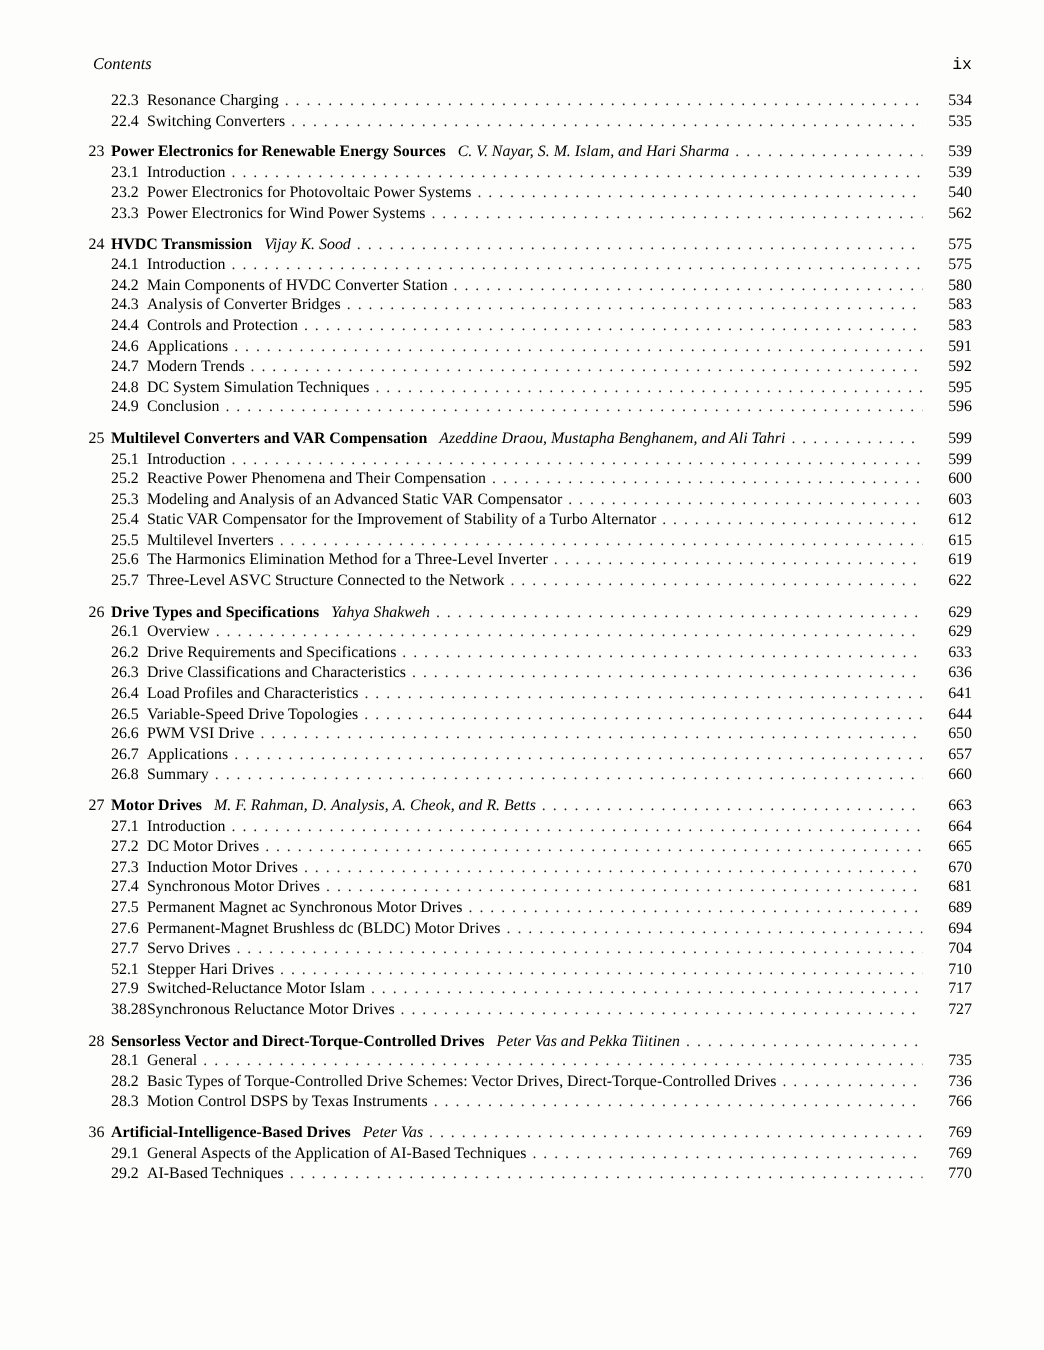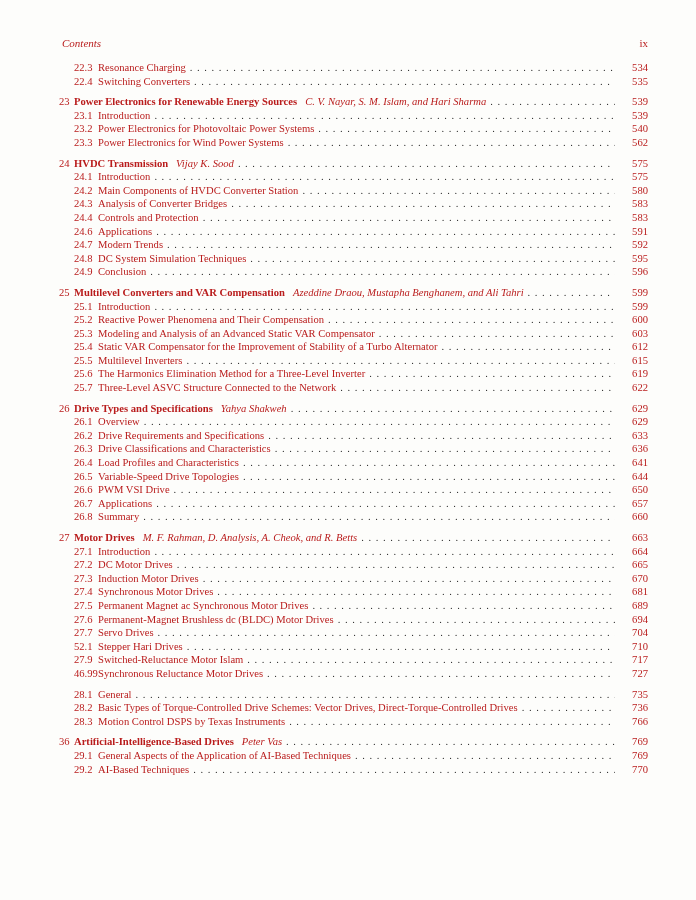--- a/index.html
+++ b/index.html
@@ -1,30 +1,30 @@
 <!DOCTYPE html>
 <html><head>
 <meta charset="utf-8">
 <style>
   html,body { margin:0; padding:0; background:#ffffff; }
   .page {
     position:relative;
     width:696px; height:900px;
     background:#fdfdfb;
     font-family:"Liberation Serif", serif;
-    color:#b91c1c;
+    color:#000000;
     overflow:hidden;
   }
   .running-header {
     position:absolute; top:37px; left:62px; right:48px;
     display:flex; justify-content:space-between; align-items:baseline;
     font-size:11px;
   }
   .running-header .head-left { font-style:italic; }
-  .running-header .head-right { font-style:normal; }
+  .running-header .head-right { font-style:normal;font-family:Liberation Mono, monospace; }
   .toc {
     position:absolute; top:61px; left:59px; right:48px;
   }
   .group { margin-bottom:7px; }
   .row {
     display:flex; align-items:center;
     font-size:10.6px; line-height:13.6px;
     white-space:nowrap;
   }
   .row.chapter .cnum { flex:none; width:15px; font-weight:normal; }
@@ -355,27 +355,34 @@
   </div>
 
   <div class="row entry">
     <span class="snum">27.9</span>
     <span class="stitle">Switched-Reluctance Motor Islam</span>
     <span class="leader"></span>
     <span class="pagenum">717</span>
   </div>
 
   <div class="row entry">
-    <span class="snum">46.99</span>
+    <span class="snum">38.28</span>
     <span class="stitle">Synchronous Reluctance Motor Drives</span>
     <span class="leader"></span>
     <span class="pagenum">727</span>
   </div>
 </div>
       <div class="group">
+  <div class="row chapter">
+    <span class="cnum">28</span>
+    <span class="ctitle">Sensorless Vector and Direct-Torque-Controlled Drives</span>
+    <span class="authors">Peter Vas and Pekka Tiitinen</span>
+    <span class="leader"></span>
+    <span class="pagenum"></span>
+  </div>
 
   <div class="row entry">
     <span class="snum">28.1</span>
     <span class="stitle">General</span>
     <span class="leader"></span>
     <span class="pagenum">735</span>
   </div>
 
   <div class="row entry">
     <span class="snum">28.2</span>

